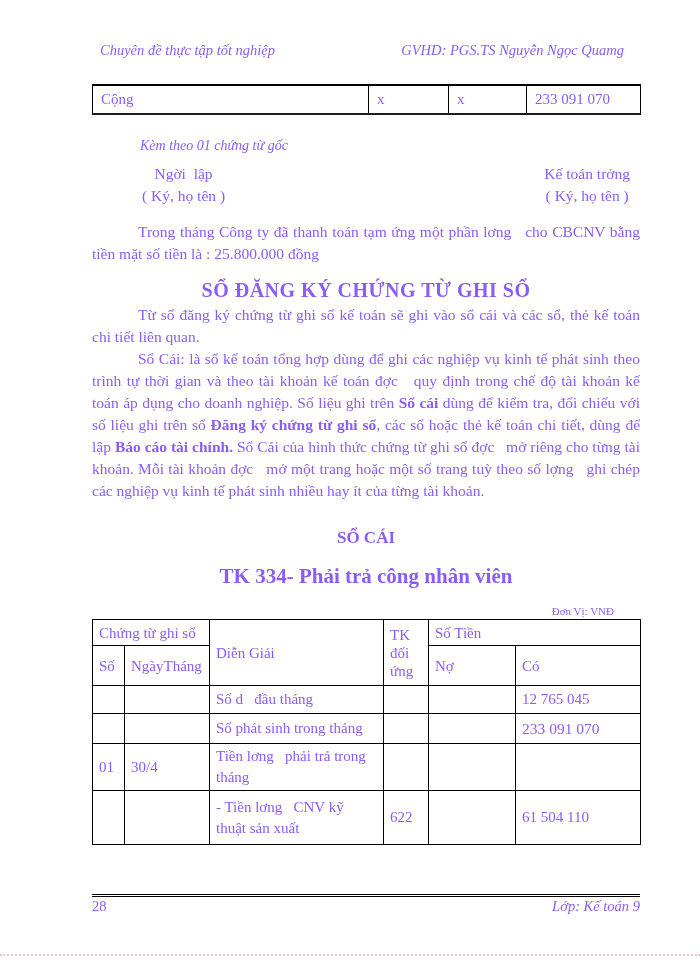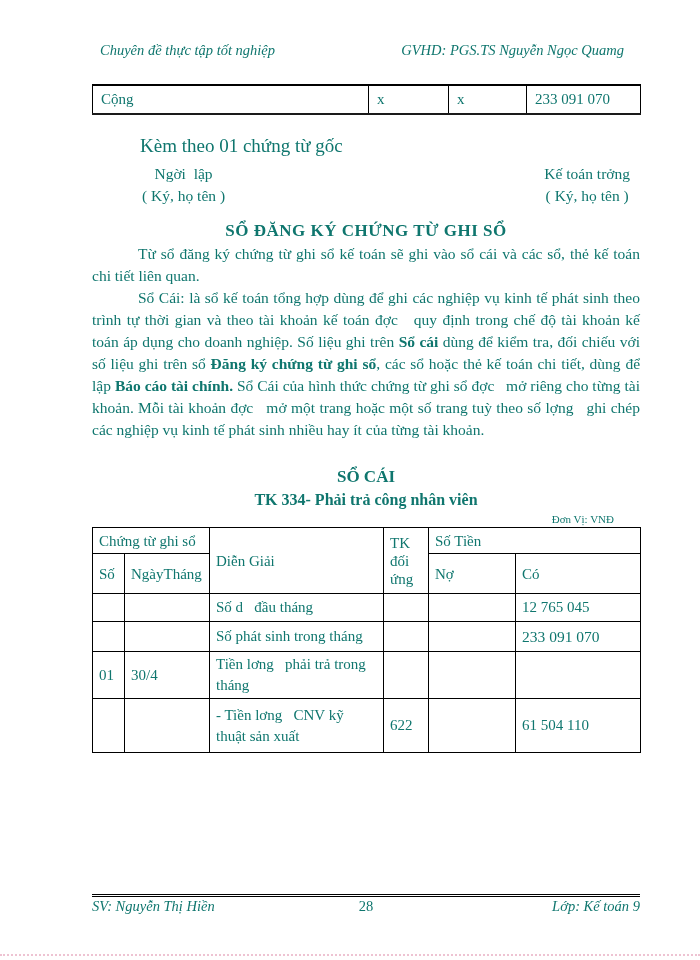--- a/index.html
+++ b/index.html
@@ -1,49 +1,49 @@
 <!DOCTYPE html>
 <html><head>
 <meta charset="utf-8">
 <style>
   html,body{margin:0;padding:0;background:#ffffff;}
   .page{
     position:relative;
     width:700px;height:960px;
     background:#fff;
     font-family:"Liberation Serif","DejaVu Serif",serif;
-    color:#0f766e;
+    color:#8b5cf6;
     overflow:hidden;
   }
   .content{padding:0 60px 0 92px;}
   .running-header{
     display:flex;justify-content:space-between;
     font-style:italic;font-size:14.5px;
     padding-top:42px;
   }
   .running-header .hdr-left{padding-left:8px;}
   .running-header .hdr-right{padding-right:16px;}
 
   table{border-collapse:collapse;table-layout:fixed;}
   .cong-table{width:548px;margin-top:25px;font-size:15px;border-top:2px solid #000;border-bottom:2px solid #1a1a1a;}
   .cong-table td{border:1px solid #000;height:25px;padding:1px 8px;vertical-align:middle;}
 
-  .attach{margin:20px 0 0 48px;font-size:19px;line-height:22px;}
+  .attach{margin:20px 0 0 48px;font-size:14px;line-height:22px;font-style:italic;}
   .sign-row{display:flex;justify-content:space-between;margin-top:6px;font-size:15.5px;line-height:22px;}
   .sign-block{text-align:center;}
   .sign-block.left{margin-left:50px;}
   .sign-block.right{margin-right:10px;}
   .caption{margin:2px 0 0 0;text-align:center;font-weight:bold;font-size:15.5px;line-height:22px;}
 
   .para{margin:0;font-size:15.5px;line-height:22px;text-align:justify;text-indent:46px;}
   .para.first{margin-top:14px;}
-  .h-register{margin:14px 0 2px 0;text-align:center;font-size:17px;font-weight:bold;letter-spacing:0.5px;}
+  .h-register{margin:14px 0 2px 0;text-align:center;font-size:20px;font-weight:bold;letter-spacing:0.5px;}
 
   .ledger-title{margin:26px 0 0 0;text-align:center;font-size:17px;font-weight:bold;}
-  .ledger-subtitle{margin:4px;text-align:center;font-size:16px;font-weight:bold;}
+  .ledger-subtitle{margin:16px;text-align:center;font-size:21px;font-weight:bold;}
   .ledger-unit{margin:3px 26px 2px 0;text-align:right;font-size:11px;}
 
   .ledger-table{width:548px;font-size:15px;}
   .ledger-table td,.ledger-table th{border:1px solid #000;padding:2px 6px;font-weight:normal;text-align:left;vertical-align:middle;}
   .ledger-table th{line-height:18px;}
   .row-h1{height:26px;}
   .row-h2{height:40px;}
   .row-r1{height:28px;}
   .row-r2{height:30px;}
   .row-r3{height:40px;}
@@ -105,20 +105,21 @@
         <div>Ngời&nbsp; lập</div>
         <div>( Ký, họ tên )</div>
       </div>
       <div class="sign-block right">
         <div>Kế toán trởng</div>
         <div>( Ký, họ tên )</div>
       </div>
     </div>
 
 
+    <p class="para first">Trong tháng Công ty đã thanh toán tạm ứng một phần lơng&nbsp;&nbsp; cho CBCNV bằng tiền mặt số tiền là : 25.800.000 đồng</p>
 
     <h2 class="h-register">SỔ ĐĂNG KÝ CHỨNG TỪ GHI SỔ</h2>
 
     <p class="para">Từ sổ đăng ký chứng từ ghi sổ kế toán sẽ ghi vào sổ cái và các sổ, thẻ kế toán chi tiết liên quan.</p>
     <p class="para"><span>Sổ Cái: là sổ kế toán tổng hợp dùng để ghi các nghiệp vụ kinh tế phát sinh theo trình tự thời gian và theo tài khoản kế toán đợc&nbsp;&nbsp; quy định trong chế độ tài khoản kế toán áp dụng cho doanh nghiệp. Số liệu ghi trên </span><span class="b">Sổ cái</span><span> dùng để kiểm tra, đối chiếu với số liệu ghi trên sổ </span><span class="b">Đăng ký chứng từ ghi sổ</span><span>, các sổ hoặc thẻ kế toán chi tiết, dùng để lập </span><span class="b">Báo cáo tài chính.</span><span> Sổ Cái của hình thức chứng từ ghi sổ đợc&nbsp;&nbsp; mở riêng cho từng tài khoản. Mỗi tài khoản đợc&nbsp;&nbsp; mở một trang hoặc một số trang tuỳ theo số lợng&nbsp;&nbsp; ghi chép các nghiệp vụ kinh tế phát sinh nhiều hay ít của từng tài khoản.</span></p>
 
     <h2 class="ledger-title">SỔ CÁI</h2>
     <p class="ledger-subtitle">TK 334- Phải trả công nhân viên</p>
     <p class="ledger-unit">Đơn Vị: VNĐ</p>
 
@@ -174,19 +175,18 @@
         <td class="cell-desc">- Tiền lơng&nbsp;&nbsp; CNV kỹ thuật sản xuất</td>
         <td class="cell-tk">622</td>
         <td class="cell-num"></td>
         <td class="cell-num">61 504 110</td>
       </tr>
     </tbody>
       </table>
   </div>
 
   <div class="page-footer">
-    <span class="f-left">SV: Nguyễn Thị Hiền</span>
     <span class="f-center">28</span>
     <span class="f-right">Lớp: Kế toán 9</span>
   </div>
 
   <div class="bottom-dotted"></div>
 </div>
 
 </body></html>

